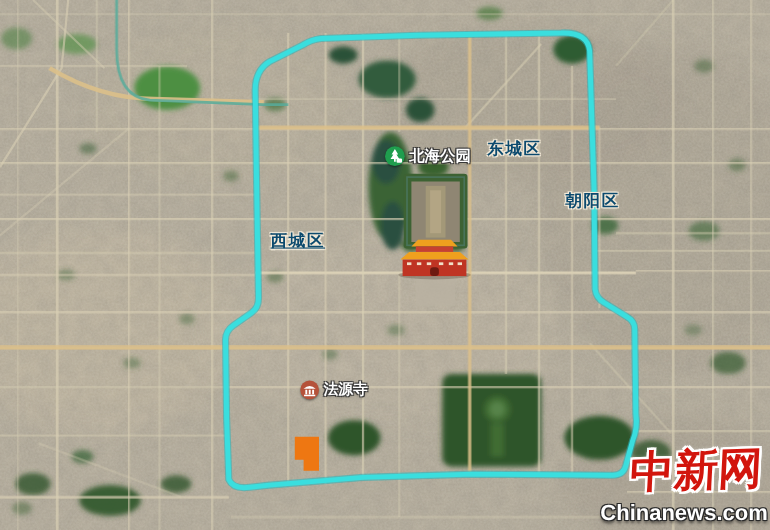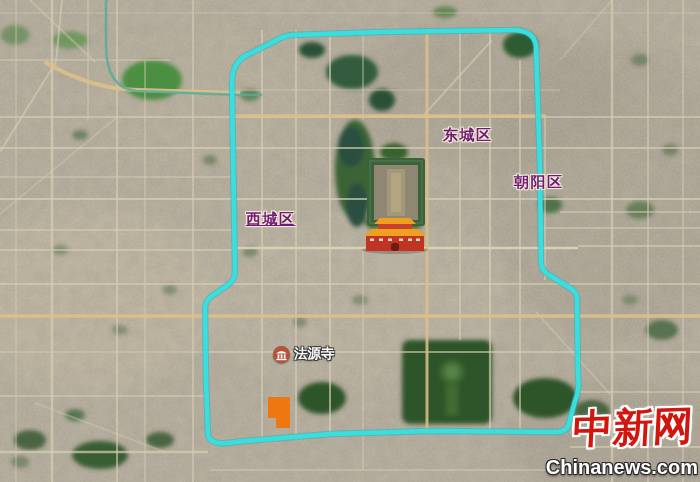--- a/index.html
+++ b/index.html
@@ -6,21 +6,21 @@
   .stage{
     position:relative;width:700px;height:482px;overflow:hidden;
     font-family:"Liberation Sans",sans-serif;
     background:#b2aa99;
   }
   .stage svg.terrain{position:absolute;left:0;top:0;display:block;}
   
   .district{
     position:absolute;
     font-size:15px;font-weight:700;letter-spacing:1.5px;
-    color:#701a75;white-space:nowrap;
+    color:#0c4a6e;white-space:nowrap;
     text-shadow:-1px -1px 0 #f2e9d8,1px -1px 0 #f2e9d8,-1px 1px 0 #f2e9d8,1px 1px 0 #f2e9d8,0 0 3px rgba(255,248,230,.9);
   }
   .d-dongcheng{left:443px;top:126px;}
   .d-xicheng{left:246px;top:210px;text-decoration:underline;}
   .d-chaoyang{left:514px;top:173px;}
   .poi{position:absolute;display:flex;align-items:center;gap:4px;}
   .poi-beihai{left:350px;top:133px;}
   .poi-fayuan{left:273px;top:345px;justify-content:center;}
   .poi-icon{
     display:inline-flex;align-items:center;justify-content:center;
@@ -221,20 +221,29 @@
       <rect x="408" y="238.5" width="4" height="2.5" fill="#f0e0c8"></rect>
       <rect x="416" y="238.5" width="4" height="2.5" fill="#f0e0c8"></rect>
       <rect x="391" y="243" width="8" height="8" rx="3" fill="#6e1a10"></rect>
     </g>
   </svg>
 
   <div class="district d-dongcheng">东城区</div>
   <div class="district d-xicheng">西城区</div>
   <div class="district d-chaoyang">朝阳区</div>
 
+  <div class="poi poi-beihai">
+    <span class="poi-icon park">
+      <svg width="18" height="18" viewBox="0 0 18 18">
+        <polygon points="9,2.5 12,7.5 10.4,7.5 13,11.5 9.8,11.5 9.8,14 8.2,14 8.2,11.5 5,11.5 7.6,7.5 6,7.5" fill="#ffffff"></polygon>
+        <rect x="10.5" y="11" width="5" height="4" rx="1" fill="#ffffff"></rect>
+      </svg>
+    </span>
+    <span class="poi-text">北海公园</span>
+  </div>
 
   <div class="poi poi-fayuan">
     <span class="poi-icon temple">
       <svg width="17" height="17" viewBox="0 0 17 17">
         <path d="M3,7.5 Q8.5,2.5 14,7.5 Z" fill="#ffffff"></path>
         <rect x="4.6" y="8.3" width="1.7" height="4.2" fill="#ffffff"></rect>
         <rect x="7.7" y="8.3" width="1.7" height="4.2" fill="#ffffff"></rect>
         <rect x="10.8" y="8.3" width="1.7" height="4.2" fill="#ffffff"></rect>
         <rect x="3.4" y="12.8" width="10.2" height="1.4" fill="#ffffff"></rect>
       </svg>

